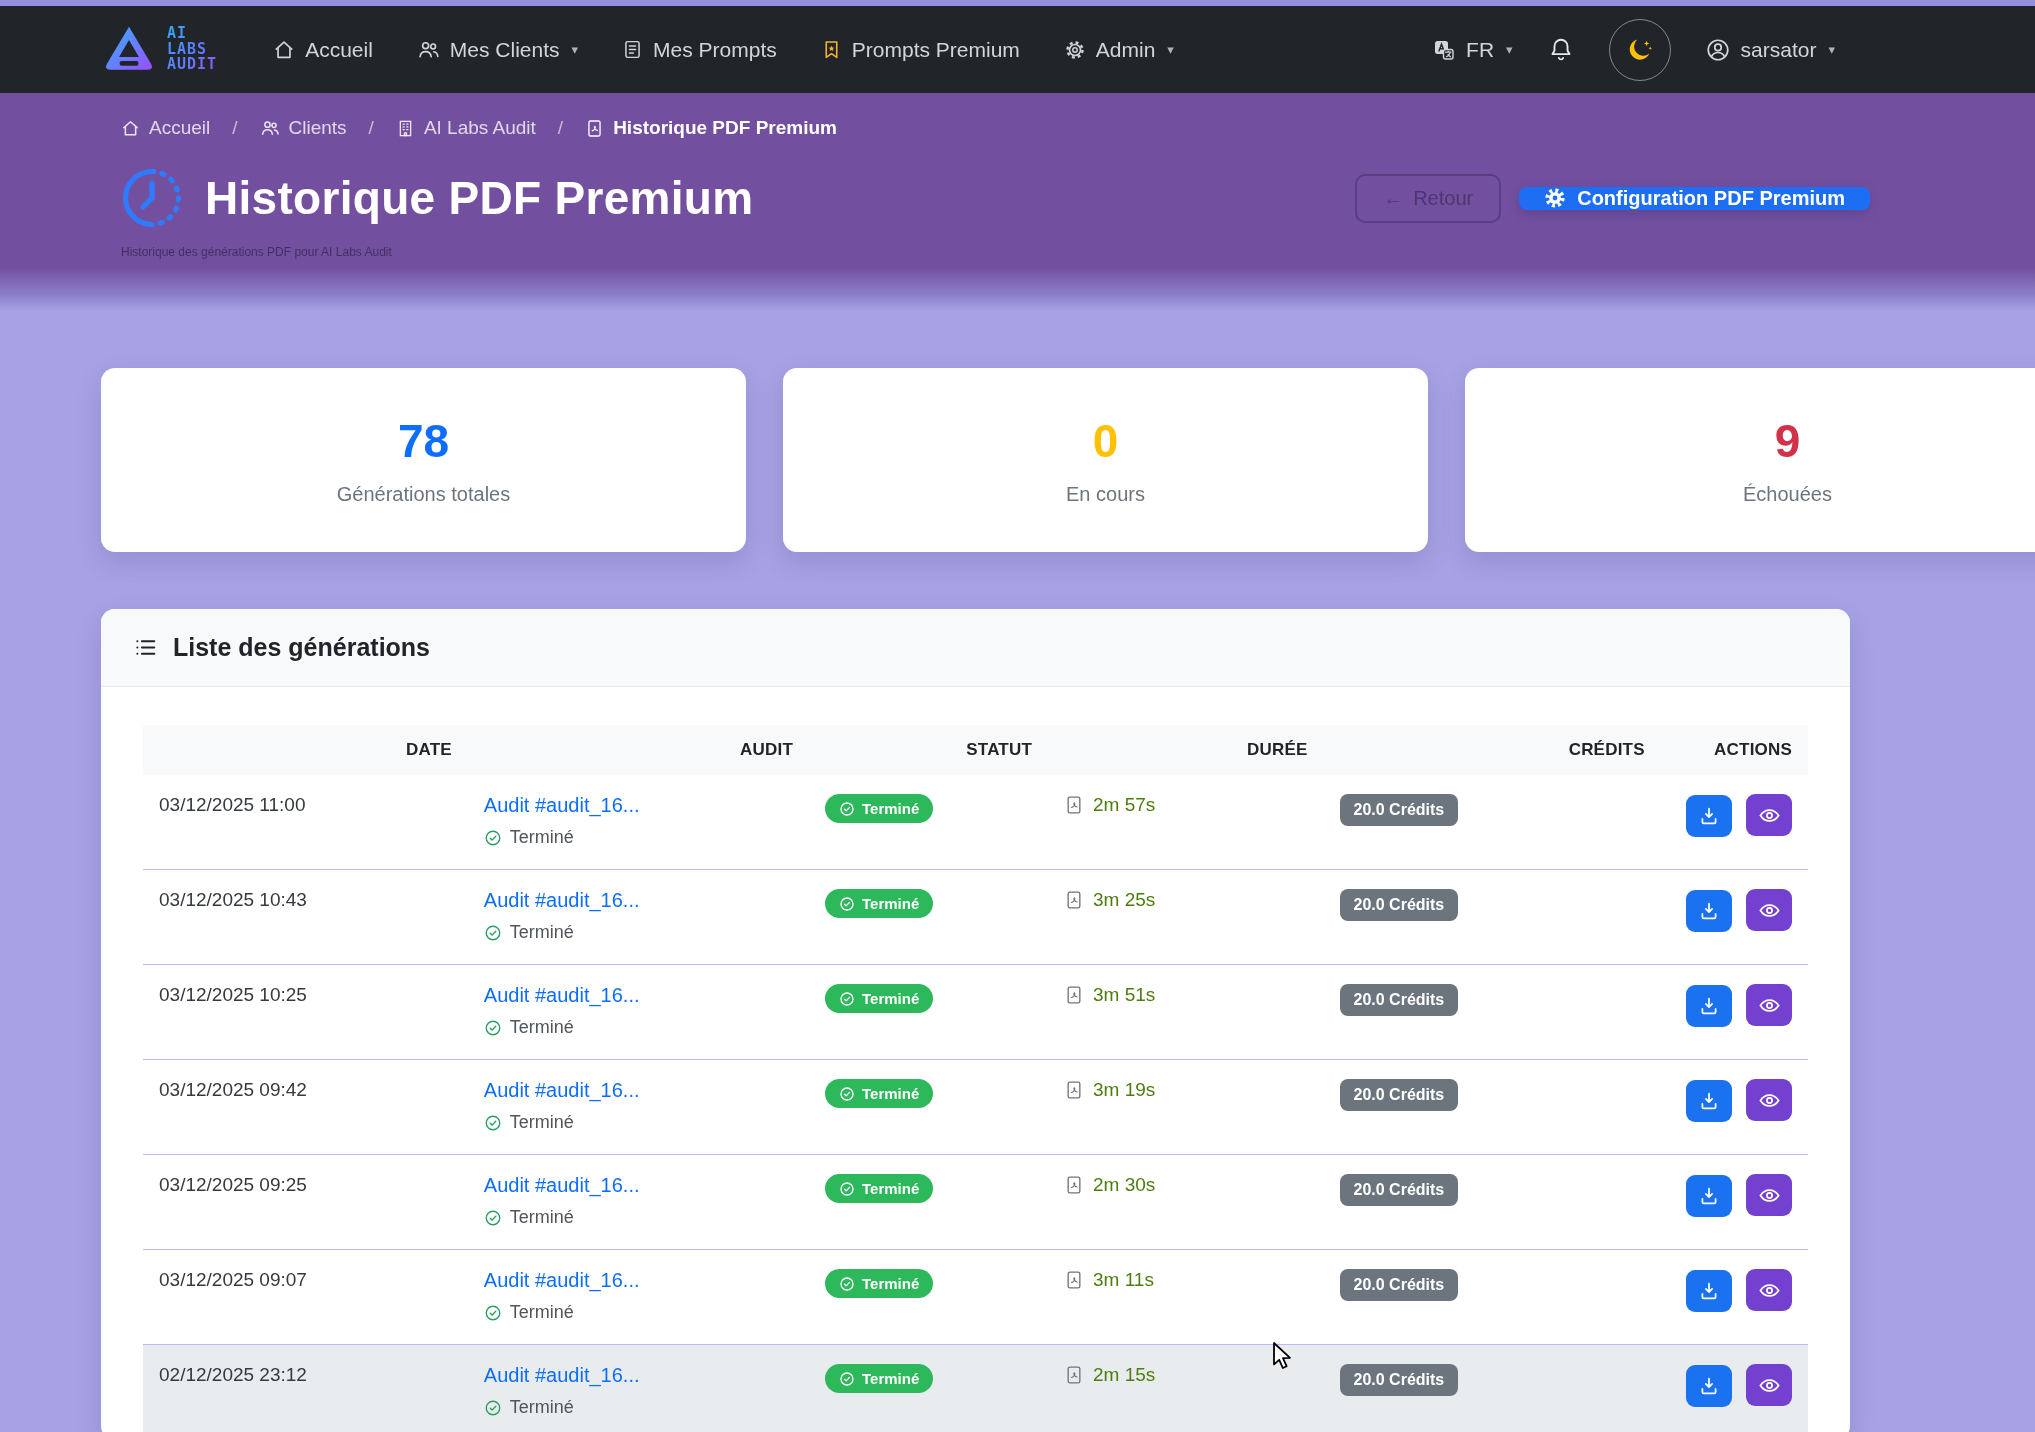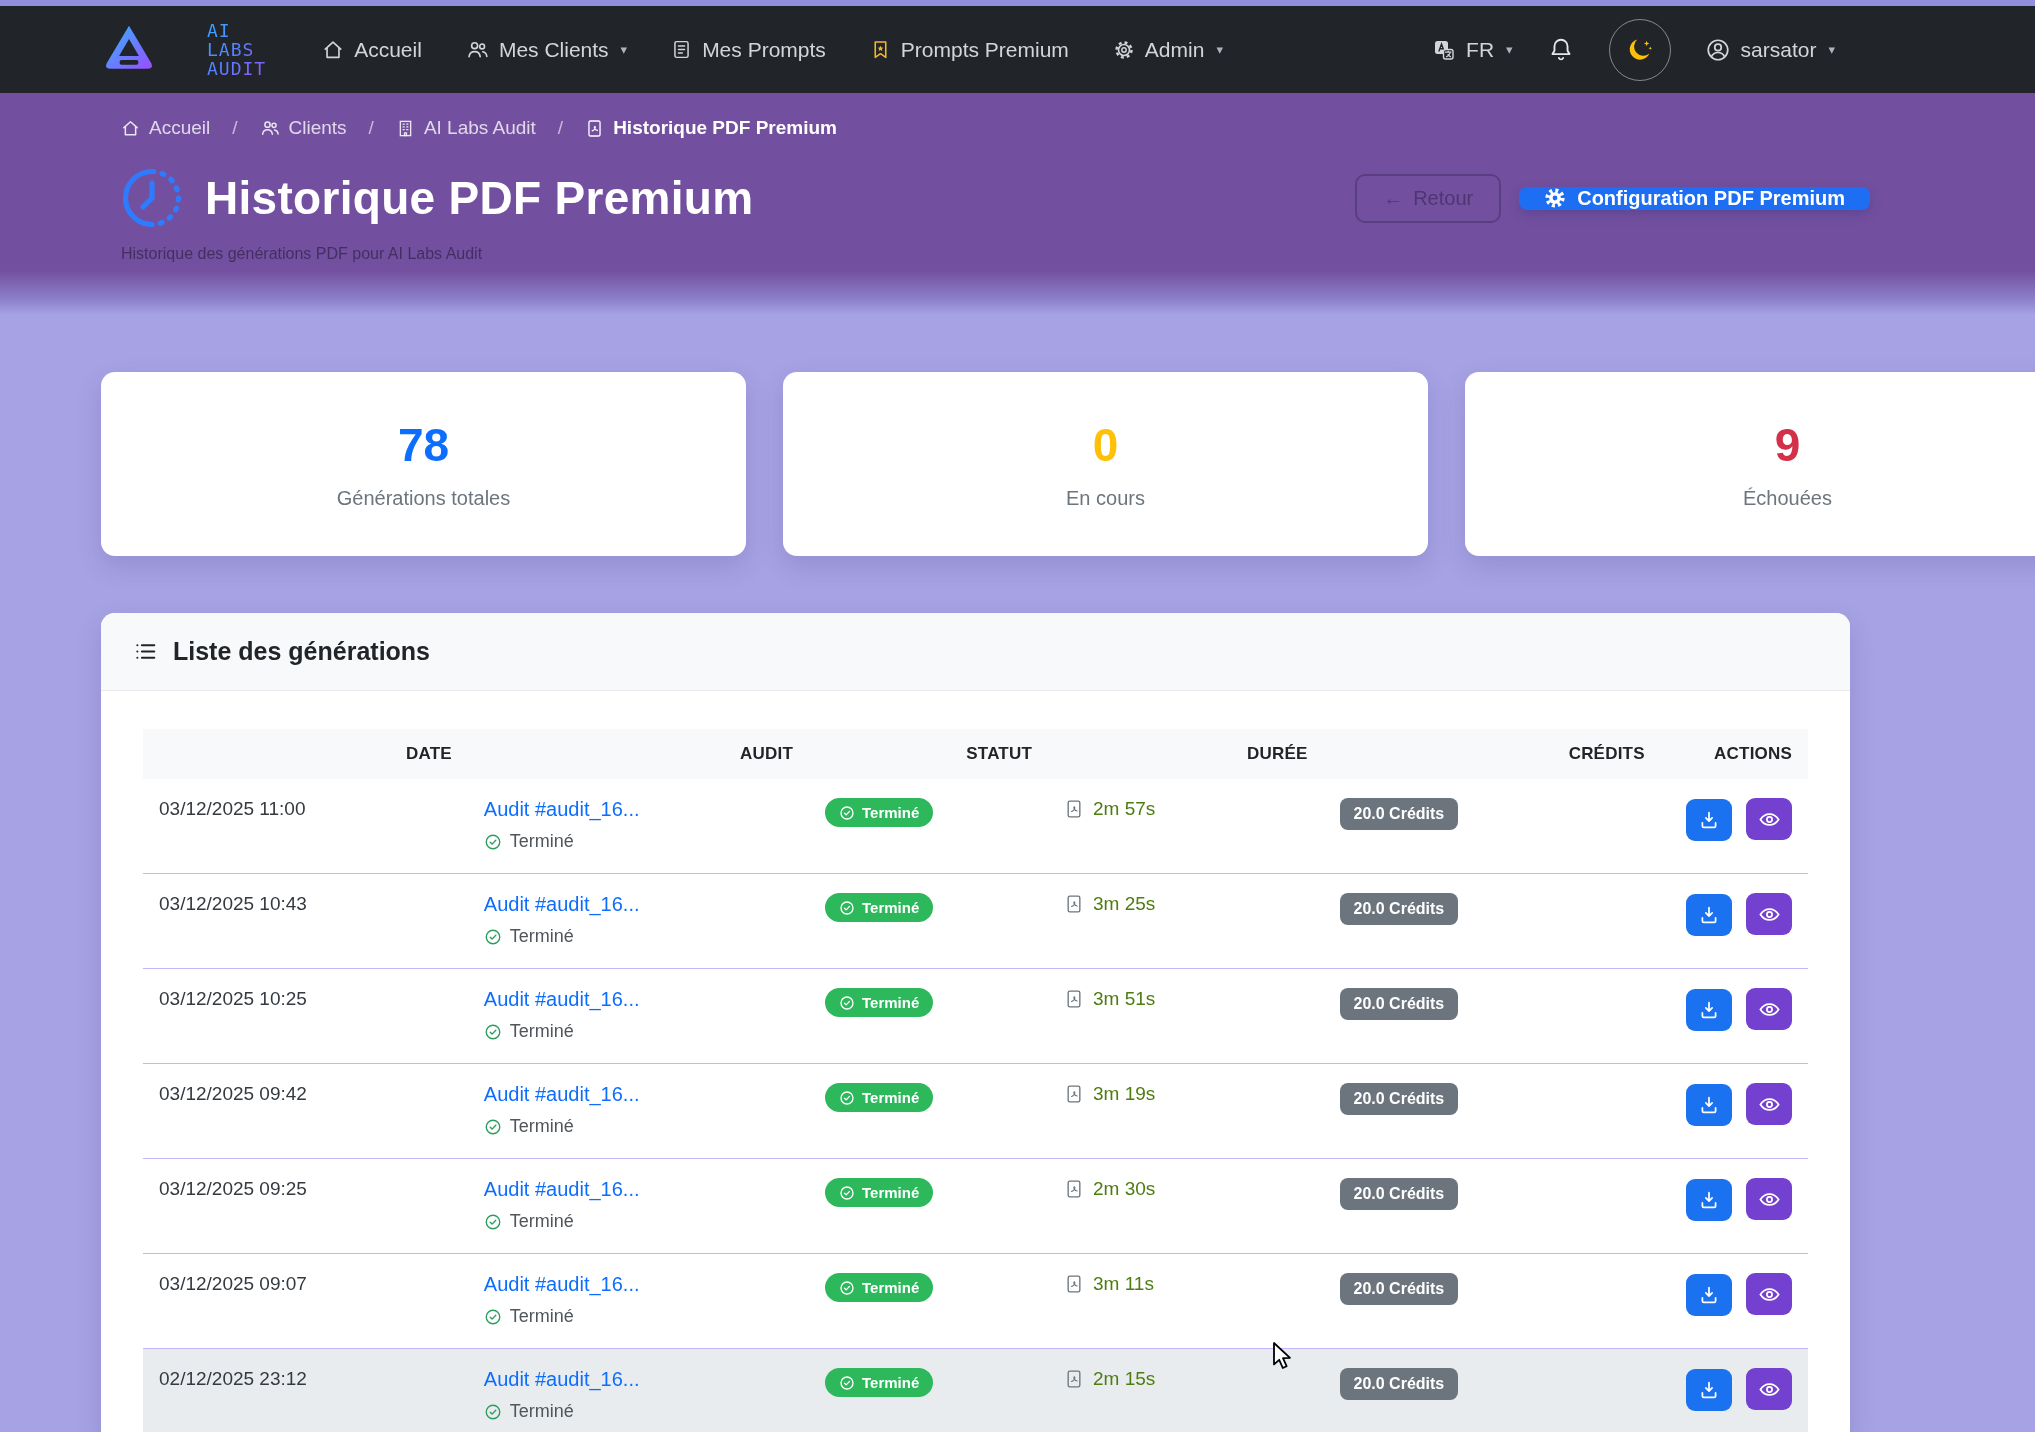--- a/index.html
+++ b/index.html
@@ -14,24 +14,24 @@
   
   .top-strip { height:6px; background:#9290dc; }
 
   
   .navbar {
     height:87px; background:#212529; display:flex; align-items:center;
     padding:0 200px 0 101px; color:#d2d6db;
   }
   .brand { display:flex; align-items:center; gap:10px; cursor:pointer; }
   .brand-text {
-    font-family:"DejaVu Sans Mono", monospace; font-weight:normal;
-    font-size:18px; line-height:1.06; letter-spacing:1px;
+    font-family:"DejaVu Sans Mono", monospace; font-weight:bold;
+    font-size:15px; line-height:1.06; letter-spacing:1px;
     background:linear-gradient(135deg,#34aaff 0%,#5d7bff 55%,#9a55ff 100%);
-    -webkit-background-clip:text; background-clip:text; color:transparent;margin-left:40px;
+    -webkit-background-clip:text; background-clip:text; color:transparent;
   }
   .nav-items { display:flex; align-items:center; gap:44px; margin-left:56px; }
   .nav-item { display:flex; align-items:center; gap:10px; font-size:21px; color:#d2d6db; cursor:pointer; white-space:nowrap; }
   .nav-right { margin-left:auto; display:flex; align-items:center; gap:34px; }
   .caret { font-size:13px; color:#aeb3b9; margin-left:2px; }
   .theme-btn {
     width:62px; height:62px; border-radius:50%;
     border:1.5px solid rgba(255,255,255,.45); background:transparent;
     display:flex; align-items:center; justify-content:center; cursor:pointer;
   }
@@ -53,21 +53,21 @@
     font-size:20px; padding:11px 26px; border-radius:10px;
     border:2px solid rgba(35,25,65,.32); color:rgba(35,25,65,.48);
     background:transparent; cursor:pointer;
   }
   .btn-config {
     display:flex; align-items:center; gap:11px;
     font-size:20px; font-weight:600; padding:0 25px; border-radius:8px;
     border:none; background:#1d6ef2; color:#ffffff; cursor:pointer;
     box-shadow:0 4px 12px rgba(20,40,120,.25);
   }
-  .page-subtitle { margin-top:16px; font-size:16px; color:rgba(26,18,50,.55); }
+  .page-subtitle { margin-top:16px; font-size:12px; color:rgba(26,18,50,.55); }
 
   
   .stats-row { display:flex; gap:37px; width:2009px; margin:57px 0 0 101px; }
   .stat-card {
     flex:1; height:184px; background:#ffffff; border-radius:14px;
     display:flex; flex-direction:column; align-items:center; justify-content:center; gap:15px;
     box-shadow:0 10px 26px rgba(55,45,130,.16);
   }
   .stat-value { font-size:46px; font-weight:800; }
   .stat-value.c-blue { color:#0d6efd; }

